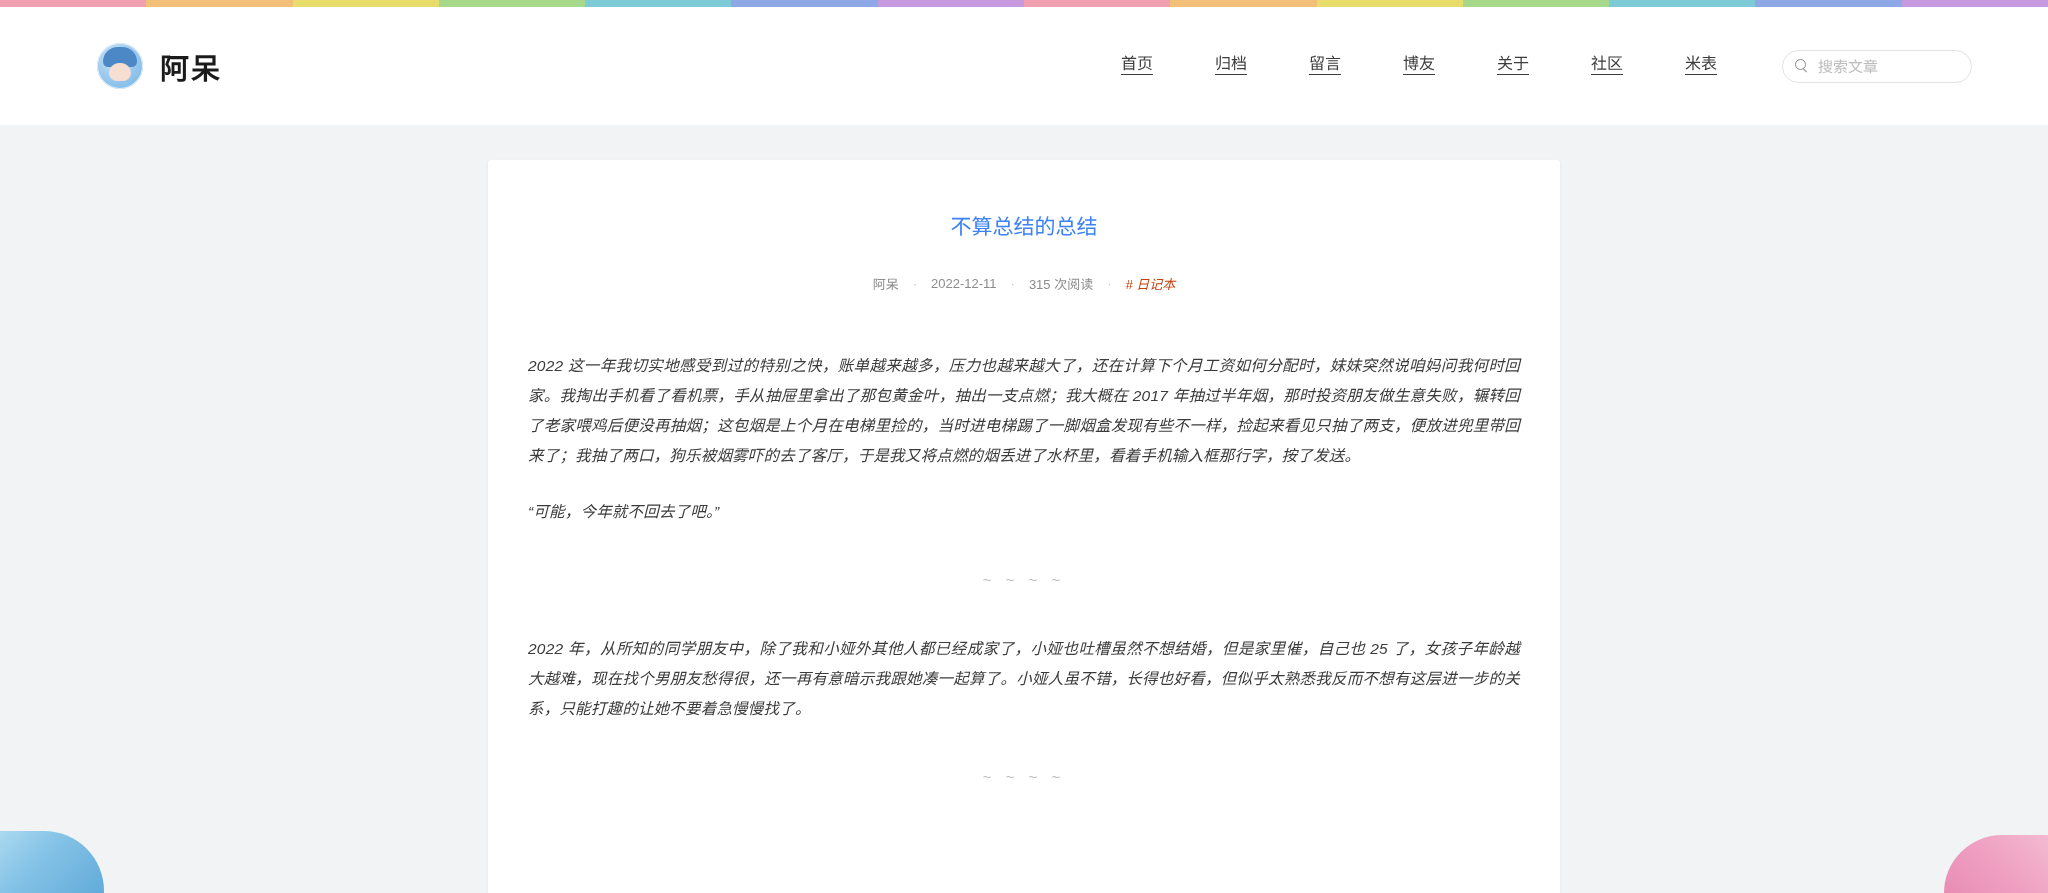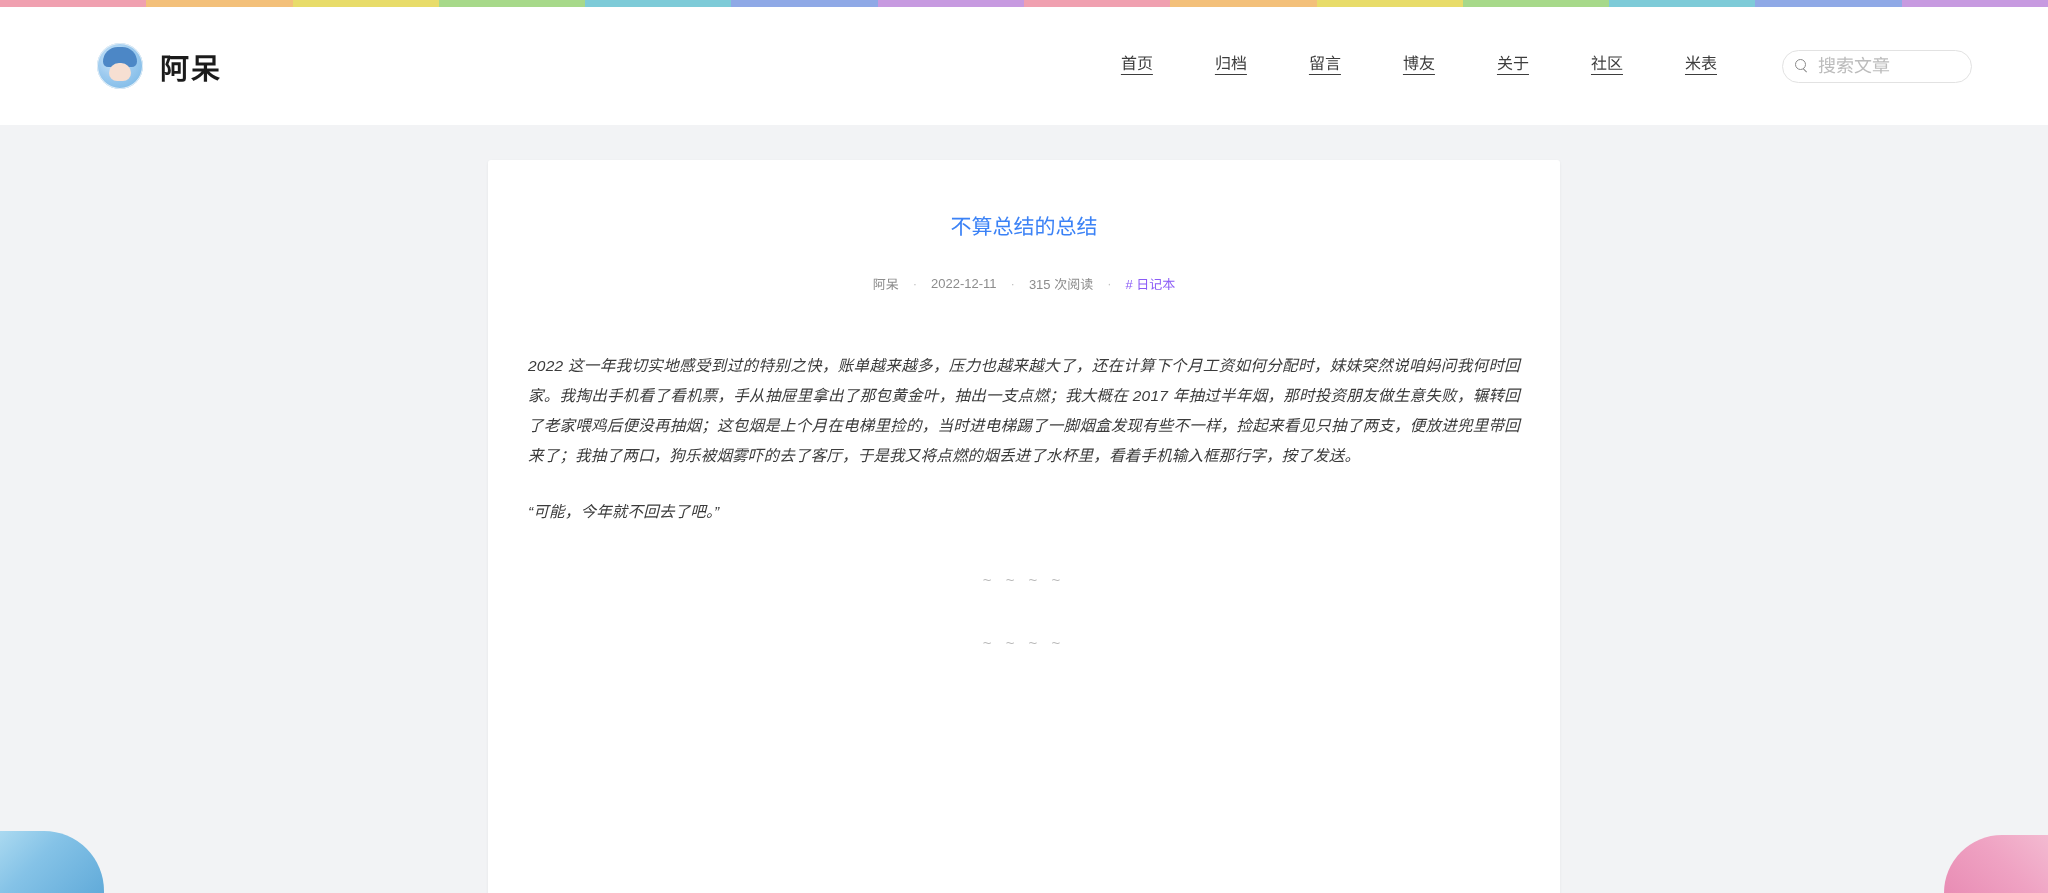--- a/index.html
+++ b/index.html
@@ -80,21 +80,21 @@
     content: ""; position: absolute; left: 0; top: 0;
     width: 9px; height: 9px; border: 1.4px solid #8a8a8a; border-radius: 50%;
   }
   .search-icon:after {
     content: ""; position: absolute; left: 8px; top: 9px;
     width: 5px; height: 1.4px; background: #8a8a8a;
     transform: rotate(45deg); transform-origin: left center;
   }
   .search-input {
     border: none; outline: none; background: transparent;
-    font-size: 18px; color: #4d7c0f;
+    font-size: 15px; color: #4d7c0f;
     font-family: "Liberation Sans", sans-serif;
     width: 100%;
   }
   .search-input::placeholder { color: #bcbcbc; }
 
   
   .card {
     position: absolute;
     left: 488px; top: 160px;
     width: 1072px; min-height: 740px;
@@ -110,21 +110,21 @@
   }
   .post-meta {
     text-align: center;
     font-size: 13px; color: #8c8c8c;
     margin-top: 34px;
     display: flex; justify-content: center; align-items: center;
     gap: 0;
   }
   .post-meta span { margin: 0 2px; }
   .meta-sep { color: #c2c2c2; padding: 0 10px; }
-  .meta-tag { color: #8b5cf6; cursor: pointer; }
+  .meta-tag { color: #c2410c; cursor: pointer; font-style: italic; }
 
   .post-body { margin-top: 58px; }
   .post-body p {
     font-size: 15.5px;
     line-height: 30px;
     color: #3b3b3b;
     margin: 0 0 26px 0;
     text-align: justify;
     letter-spacing: 0.2px;
     font-style: italic;
@@ -203,19 +203,20 @@
     <span class="meta-sep">·</span>
     <span>315 次阅读</span>
     <span class="meta-sep">·</span>
     <span class="meta-tag"># 日记本</span>
   </div>
 
   <div class="post-body">
     <p>2022 这一年我切实地感受到过的特别之快，账单越来越多，压力也越来越大了，还在计算下个月工资如何分配时，妹妹突然说咱妈问我何时回家。我掏出手机看了看机票，手从抽屉里拿出了那包黄金叶，抽出一支点燃；我大概在 2017 年抽过半年烟，那时投资朋友做生意失败，辗转回了老家喂鸡后便没再抽烟；这包烟是上个月在电梯里捡的，当时进电梯踢了一脚烟盒发现有些不一样，捡起来看见只抽了两支，便放进兜里带回来了；我抽了两口，狗乐被烟雾吓的去了客厅，于是我又将点燃的烟丢进了水杯里，看着手机输入框那行字，按了发送。</p>
     <p>“可能，今年就不回去了吧。”</p>
     <div class="divider">~ ~ ~ ~</div>
+    <p>2022 年，从所知的同学朋友中，除了我和小娅外其他人都已经成家了，小娅也吐槽虽然不想结婚，但是家里催，自己也 25 了，女孩子年龄越大越难，现在找个男朋友愁得很，还一再有意暗示我跟她凑一起算了。小娅人虽不错，长得也好看，但似乎太熟悉我反而不想有这层进一步的关系，只能打趣的让她不要着急慢慢找了。</p>
     <div class="divider">~ ~ ~ ~</div>
 
   </div>
 </article>
 
 <div class="corner-left"></div>
 <div class="corner-right"></div>
 
 </body></html>

